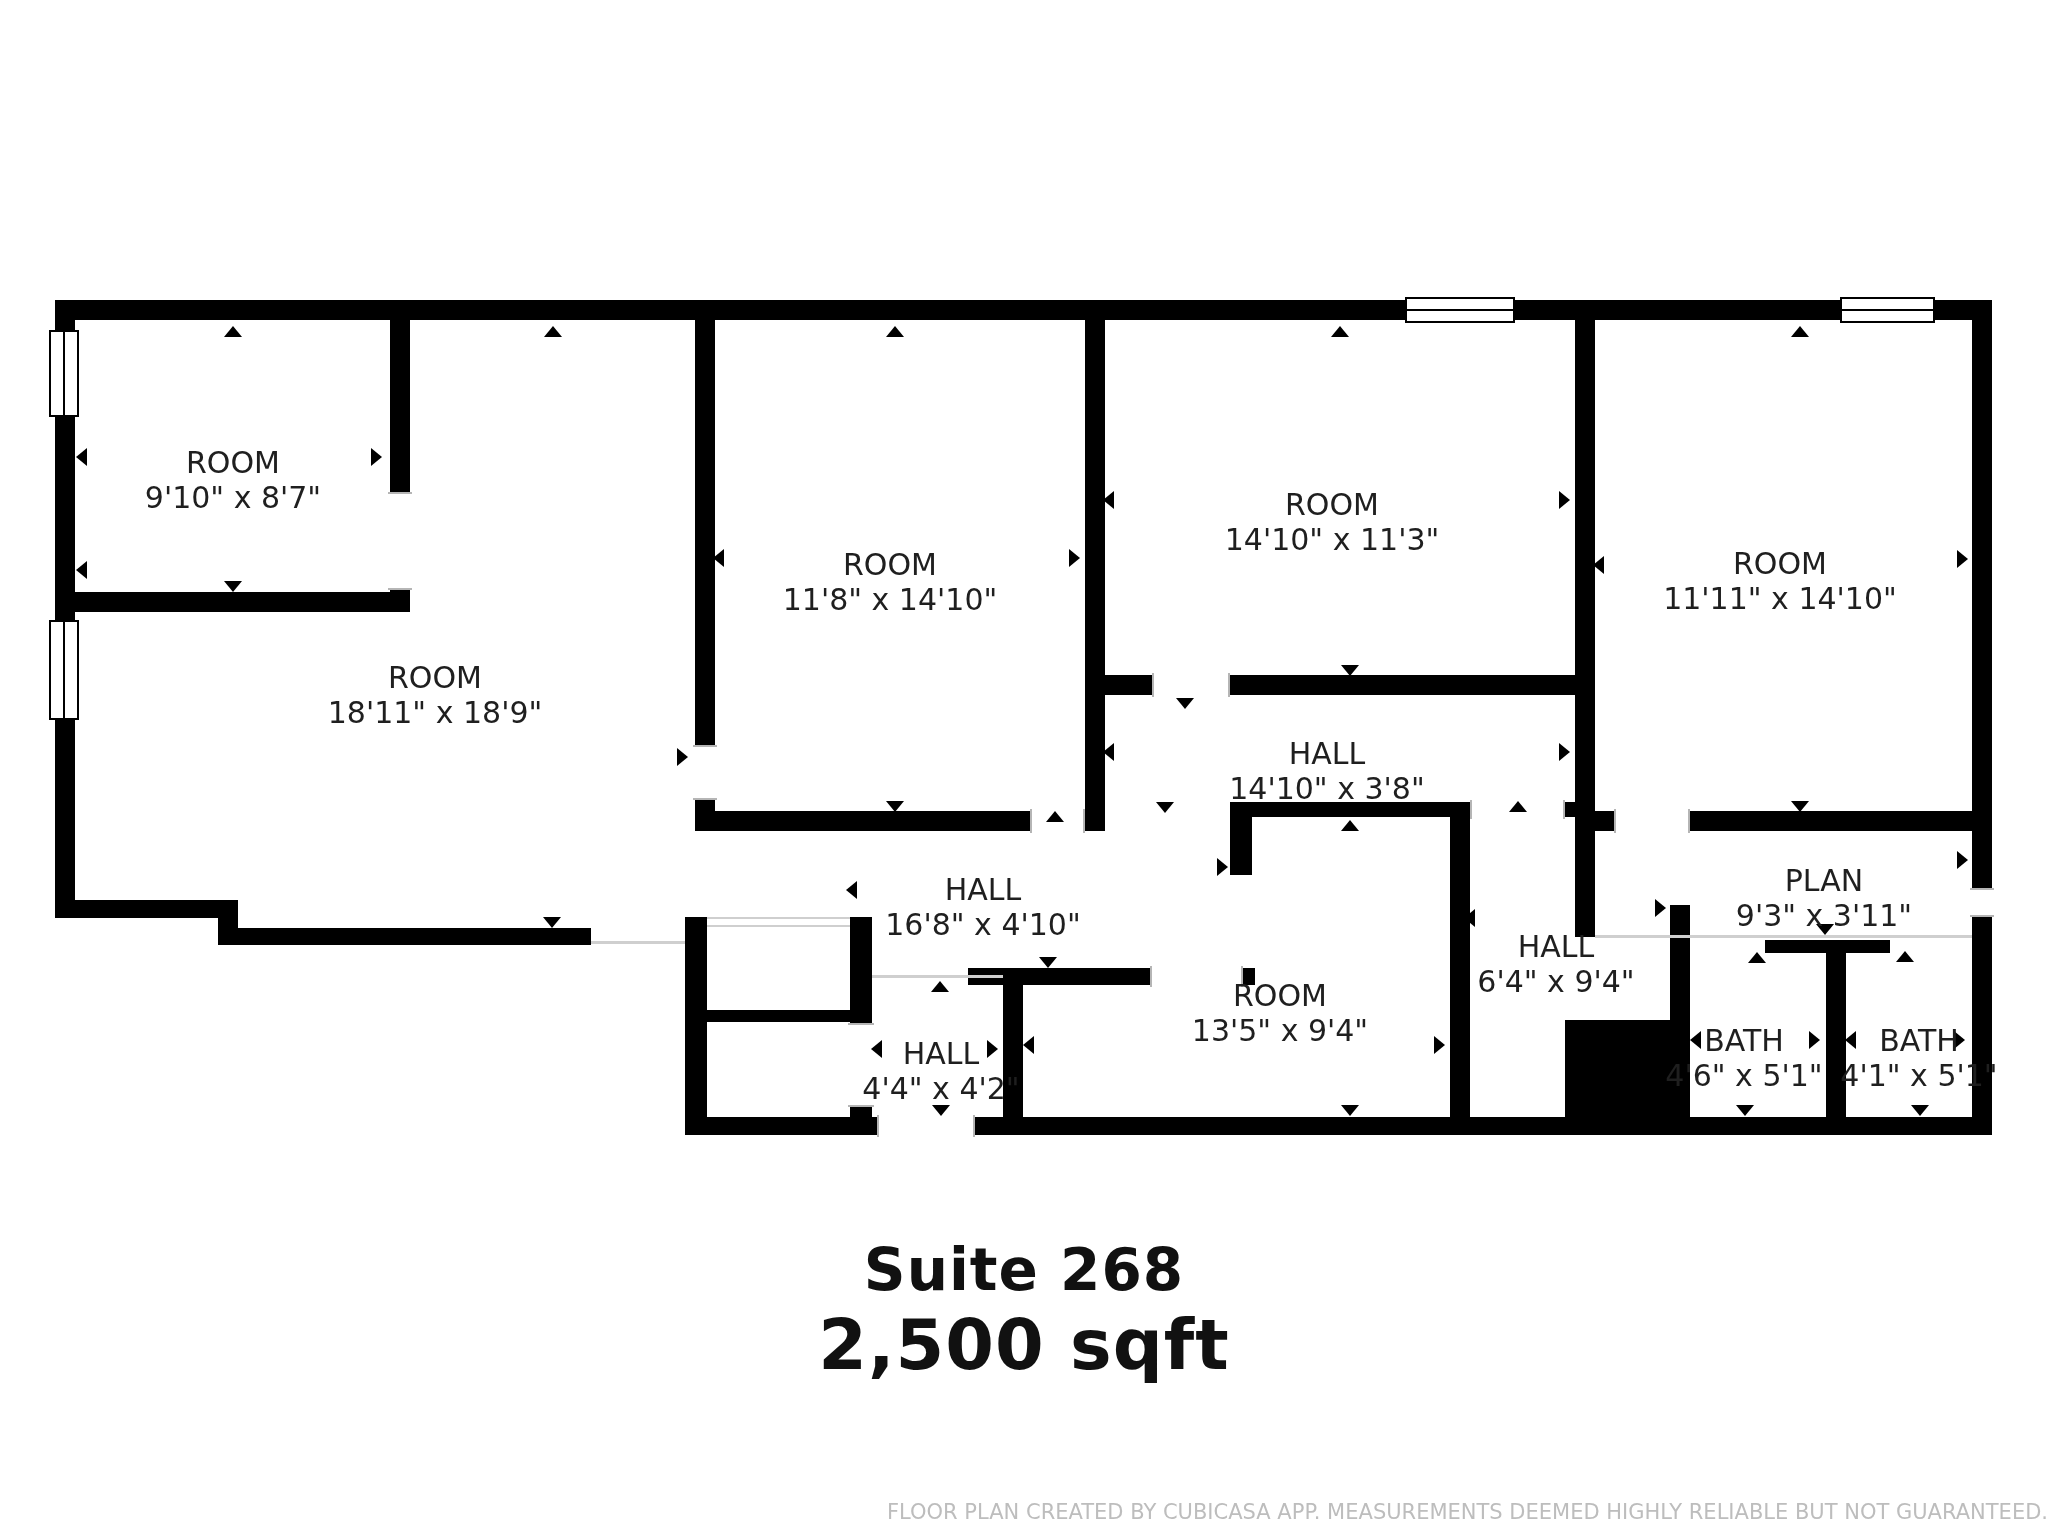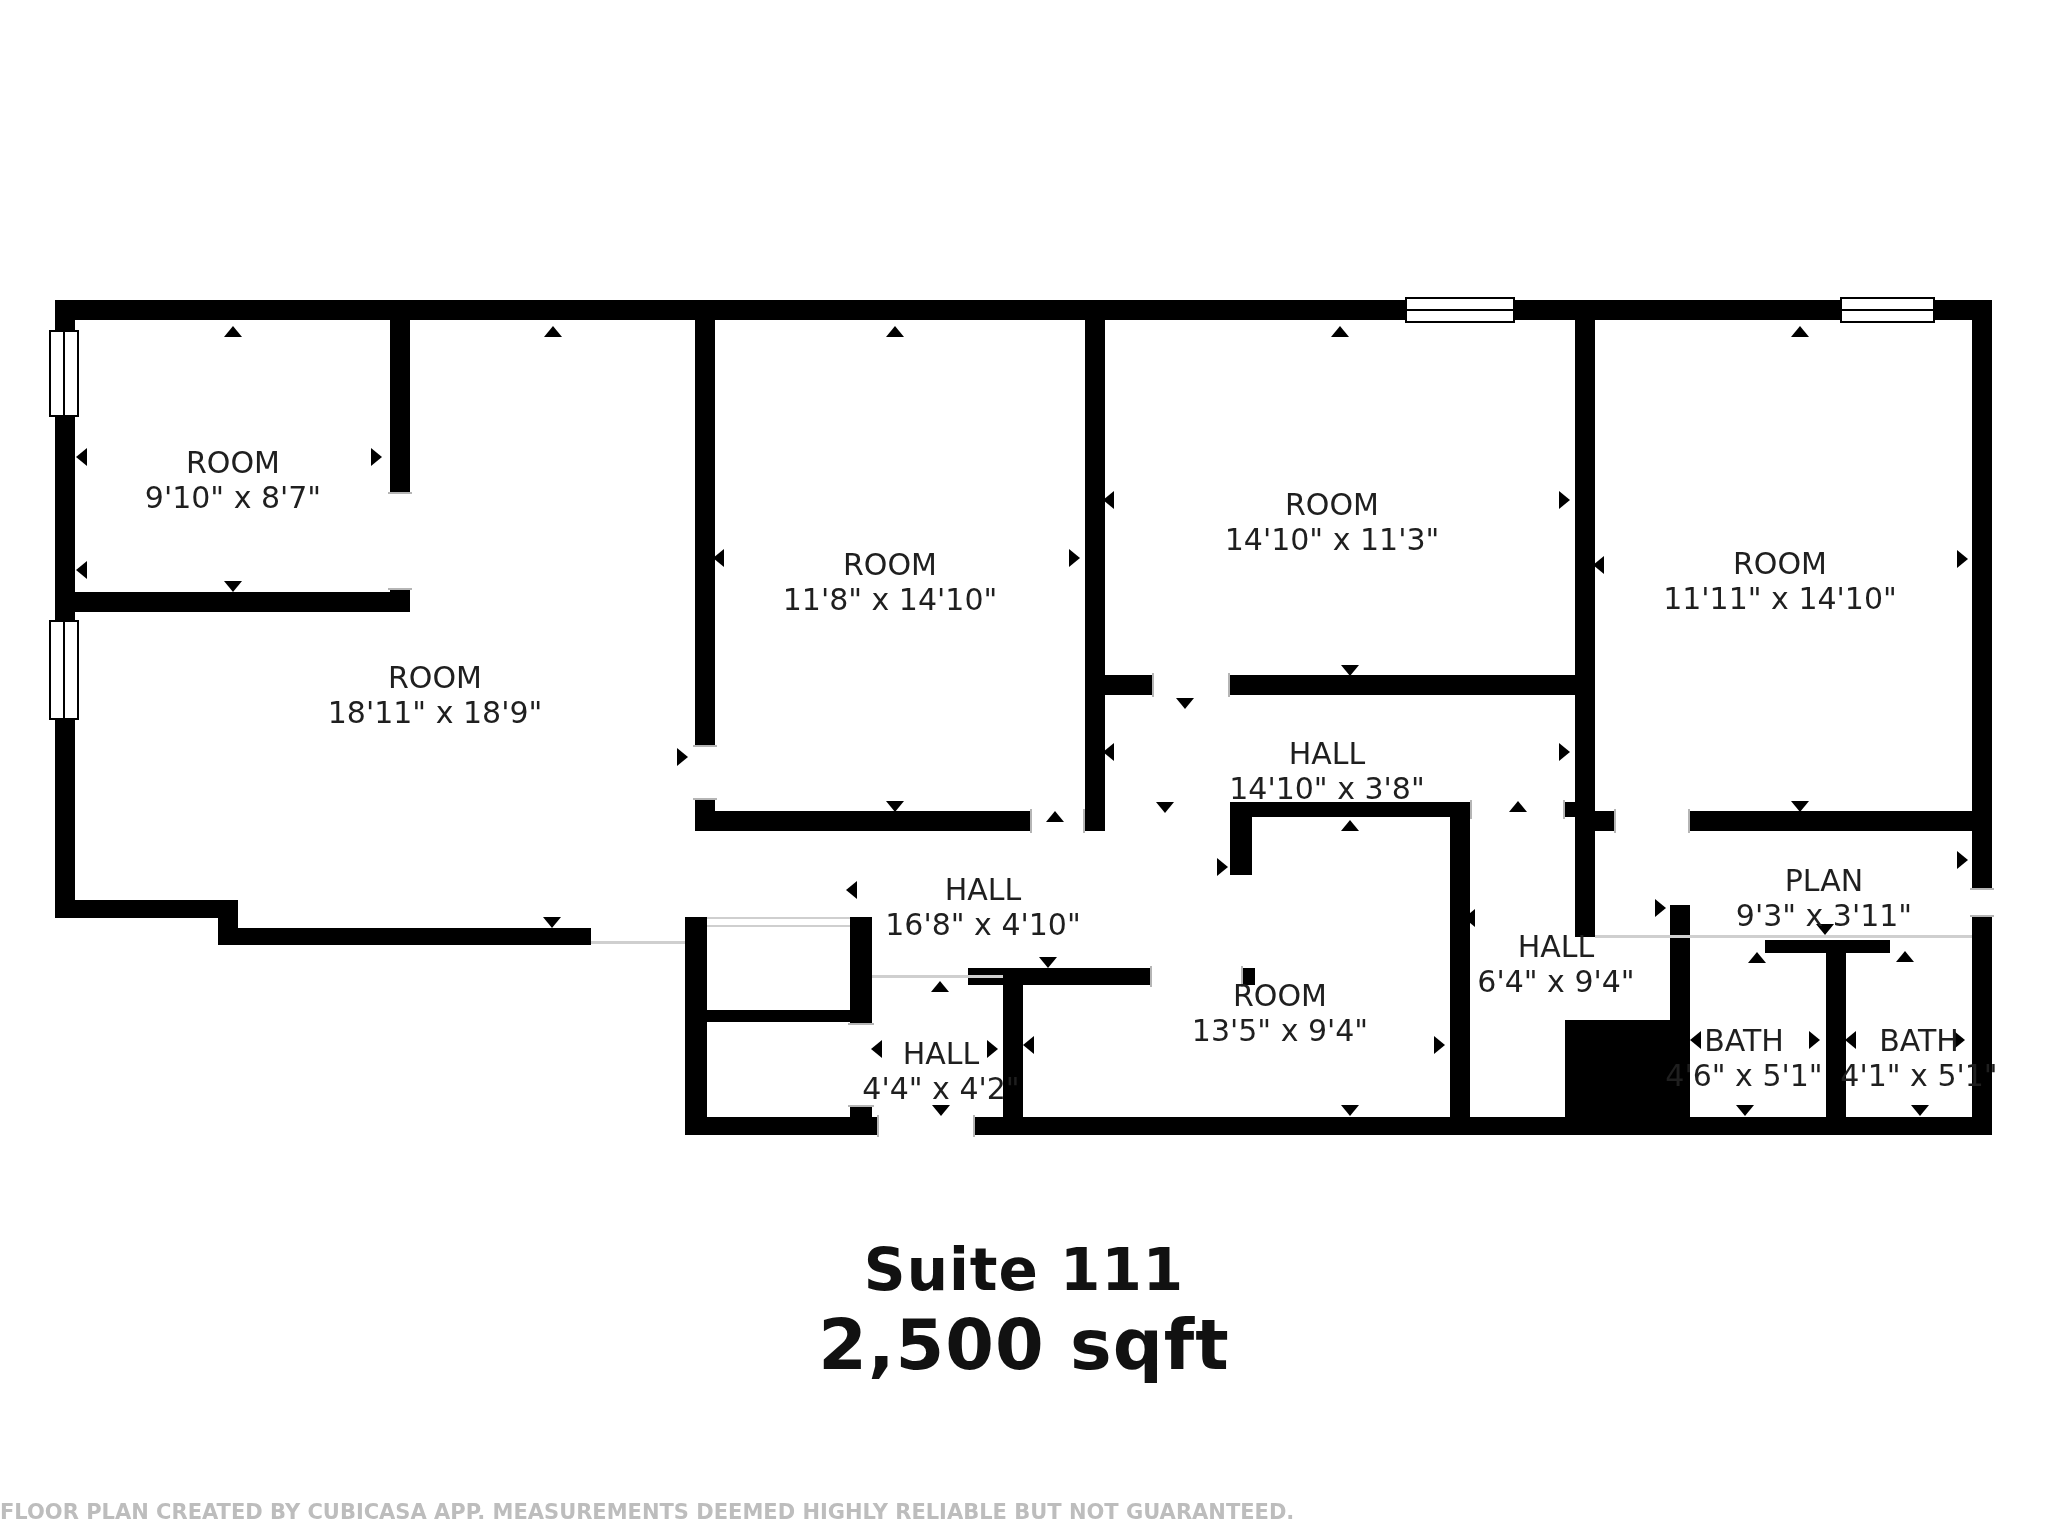--- a/index.html
+++ b/index.html
@@ -17,22 +17,22 @@
   .arrow{position:absolute;width:0;height:0;}
   .arrow.up{border-left:9px solid transparent;border-right:9px solid transparent;border-bottom:11px solid #000;}
   .arrow.down{border-left:9px solid transparent;border-right:9px solid transparent;border-top:11px solid #000;}
   .arrow.left{border-top:9px solid transparent;border-bottom:9px solid transparent;border-right:11px solid #000;}
   .arrow.right{border-top:9px solid transparent;border-bottom:9px solid transparent;border-left:11px solid #000;}
   .roomlabel{position:absolute;transform:translate(-50%,-50%);text-align:center;color:#1f1f1f;
              font-size:30px;line-height:35px;white-space:nowrap;}
   #titleblock{position:absolute;left:0;top:1238px;width:100%;text-align:center;color:#111;}
   #suite-title{font-size:58px;font-weight:800;letter-spacing:1px;line-height:64px;}
   #suite-area{font-size:70px;font-weight:800;letter-spacing:1px;line-height:86px;}
-  #disclaimer{position:absolute;left:0;top:1500px;width:100%;text-align:left;
-              font-size:21px;color:#bdbdbd;letter-spacing:0px;font-weight:bold;}
+  #disclaimer{position:absolute;left:0;top:1500px;width:100%;text-align:right;
+              font-size:21px;color:#bdbdbd;letter-spacing:0px;}
 </style>
 </head>
 <body>
 
 <div id="page">
   <div id="plan">
       <div class="wall" style="left: 55px; top: 300px; width: 1937px; height: 20px;"></div>
       <div class="wall" style="left: 55px; top: 300px; width: 20px; height: 618px;"></div>
       <div class="wall" style="left: 1972px; top: 300px; width: 20px; height: 588px;"></div>
       <div class="wall" style="left: 1972px; top: 917px; width: 20px; height: 218px;"></div>
@@ -193,18 +193,18 @@
         <div>BATH</div>
         <div>4'6" x 5'1"</div>
       </div>
       <div class="roomlabel" style="left: 1919px; top: 1058px;">
         <div>BATH</div>
         <div>4'1" x 5'1"</div>
       </div>
     </div>
 
   <div id="titleblock">
-    <div id="suite-title">Suite 111</div>
+    <div id="suite-title">Suite 268</div>
     <div id="suite-area">2,500 sqft</div>
   </div>
 
   <div id="disclaimer">FLOOR PLAN CREATED BY CUBICASA APP. MEASUREMENTS DEEMED HIGHLY RELIABLE BUT NOT GUARANTEED.</div>
 </div>
 
 </body></html>

